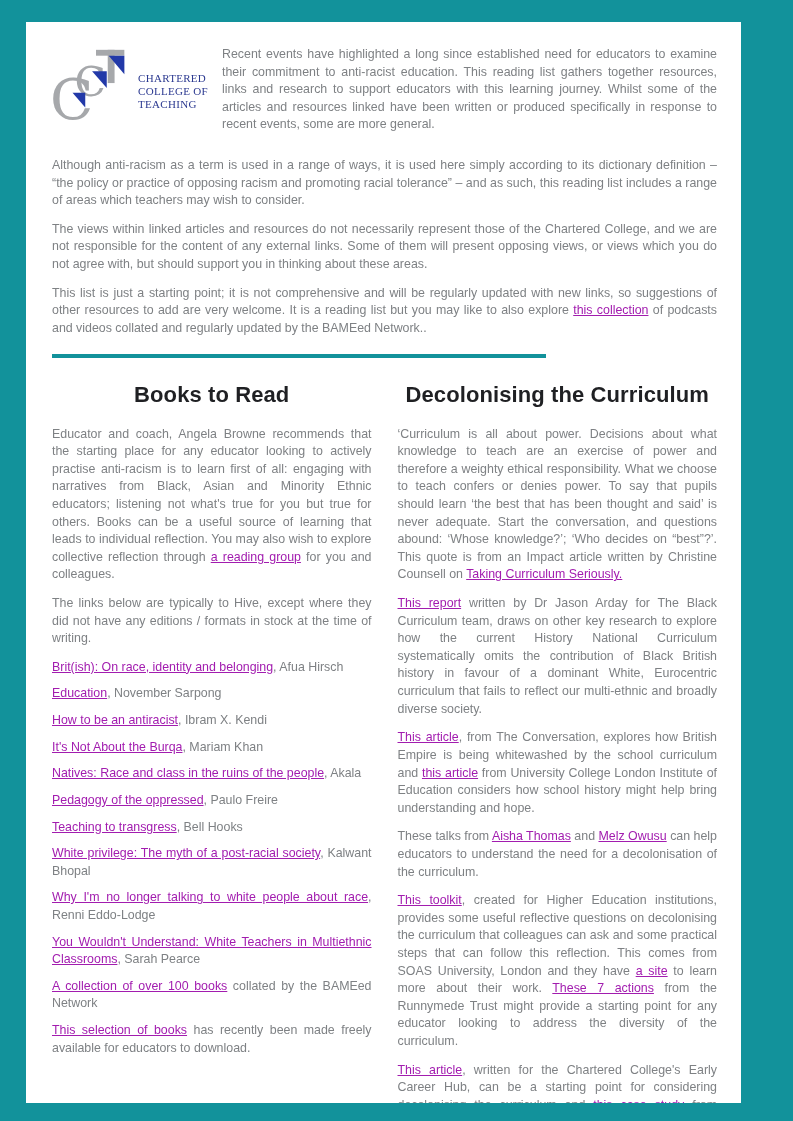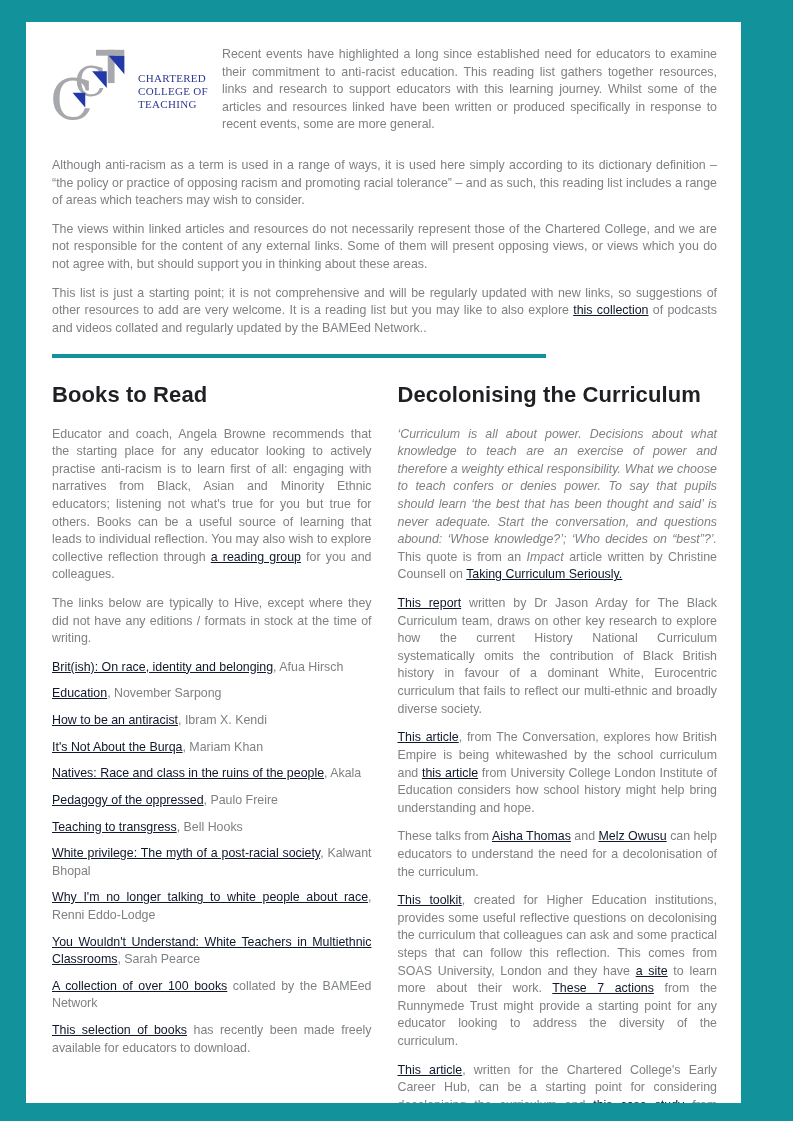--- a/index.html
+++ b/index.html
@@ -19,22 +19,22 @@
     padding: 24px 24px 0 26px;
     overflow: hidden;
   }
   .para {
     margin: 0 0 11px 0;
     font-size: 12.4px;
     line-height: 1.42;
     color: #7E8184;
     text-align: justify;
   }
-  .link { color: #0f172a; cursor: pointer; }
-  .em { font-style: italic; }
+  .link { color: #a21caf; cursor: pointer; }
+  .em { }
   .header-row { display: flex; gap: 14px; margin-bottom: 12px; align-items: flex-start; }
   .logo { flex: 0 0 156px; width: 156px; display: flex; align-items: flex-start; }
   .logo-text {
     color: #2B3990;
     font-family: "Liberation Serif", "DejaVu Serif", serif;
     font-weight: 400;
     font-size: 11px;
     line-height: 1.18;
     letter-spacing: 0.3px;
     margin-top: 26px;
@@ -43,20 +43,21 @@
   }
   .divider { height: 4px; width: 494px; background: #12929B; margin: 16px 0 20px 0; border: none; }
   .columns { display: flex; gap: 26px; }
   .col { flex: 1 1 0; min-width: 0; }
   h2 {
     font-size: 22px;
     font-weight: 700;
     color: #1F2023;
     margin: 4px 0 18px 0;
     letter-spacing: 0.1px;
+    text-align: center;
   }
   .book-item { margin-bottom: 9px; }
 </style>
 </head>
 <body>
 
 <div class="sheet">
 
   <div class="header-row">
     <div class="logo">

